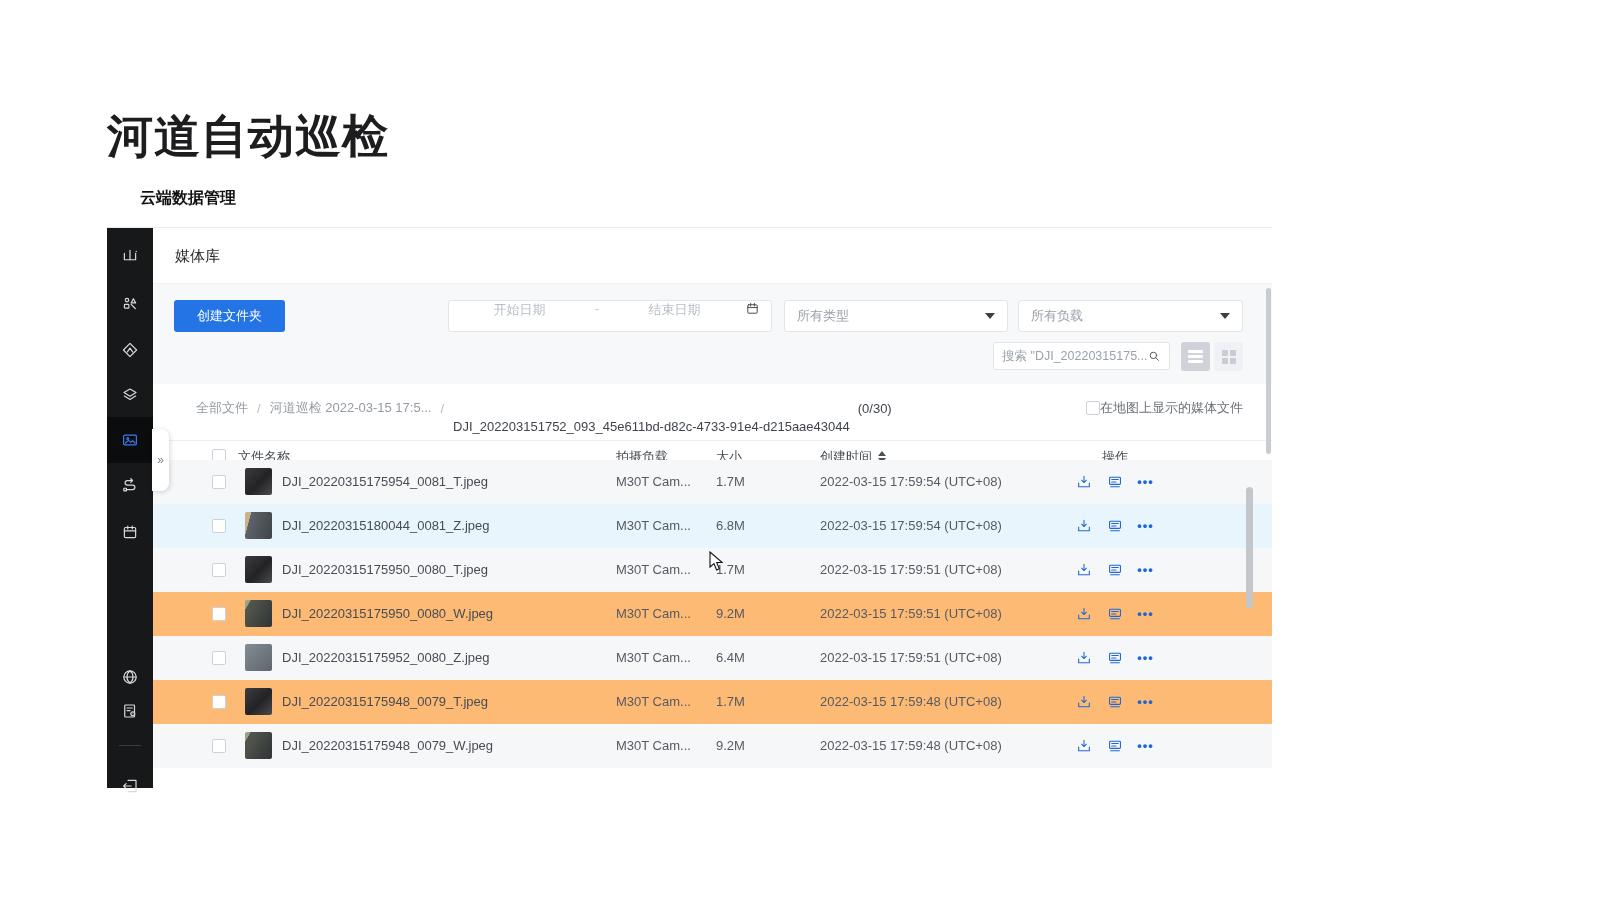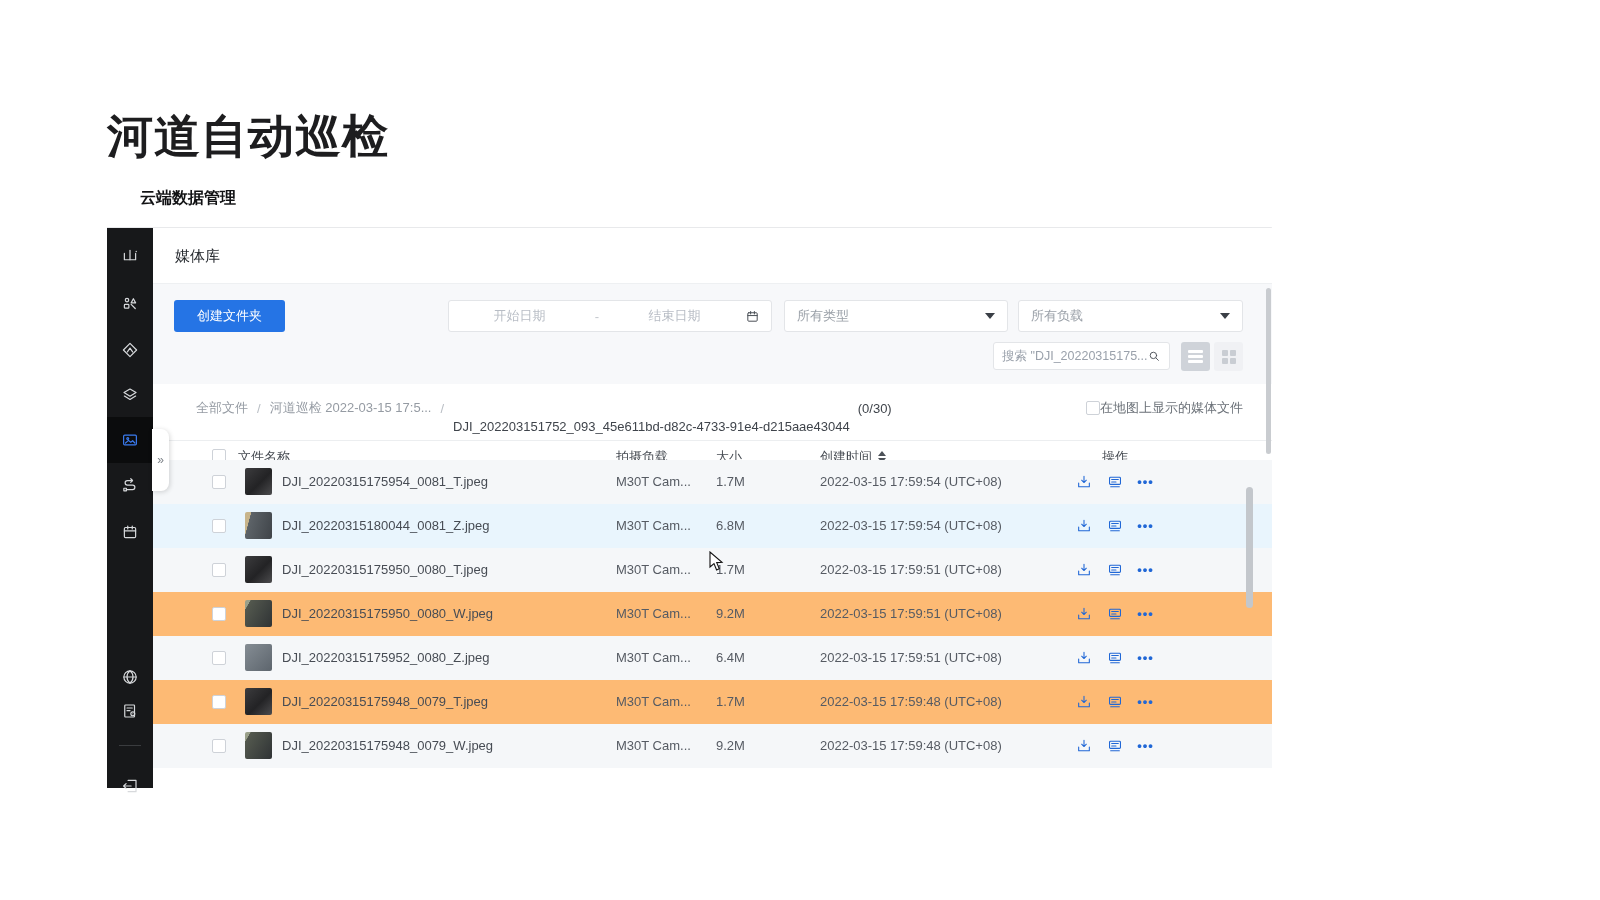--- a/index.html
+++ b/index.html
@@ -29,21 +29,21 @@
   
   .main { position:absolute; left:46px; top:0; width:1119px; height:560px; background:#fff; overflow:hidden; }
   .app-header { position:absolute; left:0; top:0; width:100%; height:56px; border-bottom:1px solid #eef0f2; background:#fff; }
   .app-header .title { position:absolute; left:22px; top:19px; font-size:15px; color:#25292e; }
 
   
   .toolbar { position:absolute; left:0; top:56px; width:100%; height:100px; background:#f7f8fa; }
   .btn-primary { position:absolute; left:21px; top:16px; width:111px; height:32px; background:#2574e5; color:#fff;
     border:none; border-radius:3px; font-size:13px; font-family:inherit; cursor:pointer; }
   .date-range { position:absolute; left:295px; top:16px; width:324px; height:32px; background:#fff; border:1px solid #e3e5e8;
-    border-radius:3px; display:flex; align-items:center; font-size:13px; color:#b8bdc5; }
+    border-radius:3px; display:flex; align-items:flex-start; font-size:13px; color:#b8bdc5; }
   .date-range .ph { flex:1; text-align:center; }
   .date-range .dash { width:14px; text-align:center; color:#c3c7cd; }
   .date-range .cal { width:26px; color:#4a4f56; display:flex; align-items:center; }
   .date-range svg { width:15px; height:15px; }
   .select { position:absolute; top:16px; height:32px; background:#fff; border:1px solid #e3e5e8; border-radius:3px;
     display:flex; align-items:center; padding:0 12px; font-size:13px; color:#9aa0a8; cursor:pointer; }
   .select .caret { margin-left:auto; width:0; height:0; border-left:5px solid transparent; border-right:5px solid transparent; border-top:6px solid #3a3f46; }
   .select.type { left:631px; width:224px; }
   .select.payload { left:865px; width:225px; }
   .search-box { position:absolute; left:840px; top:58px; width:177px; height:28px; background:#fff; border:1px solid #e3e5e8;

